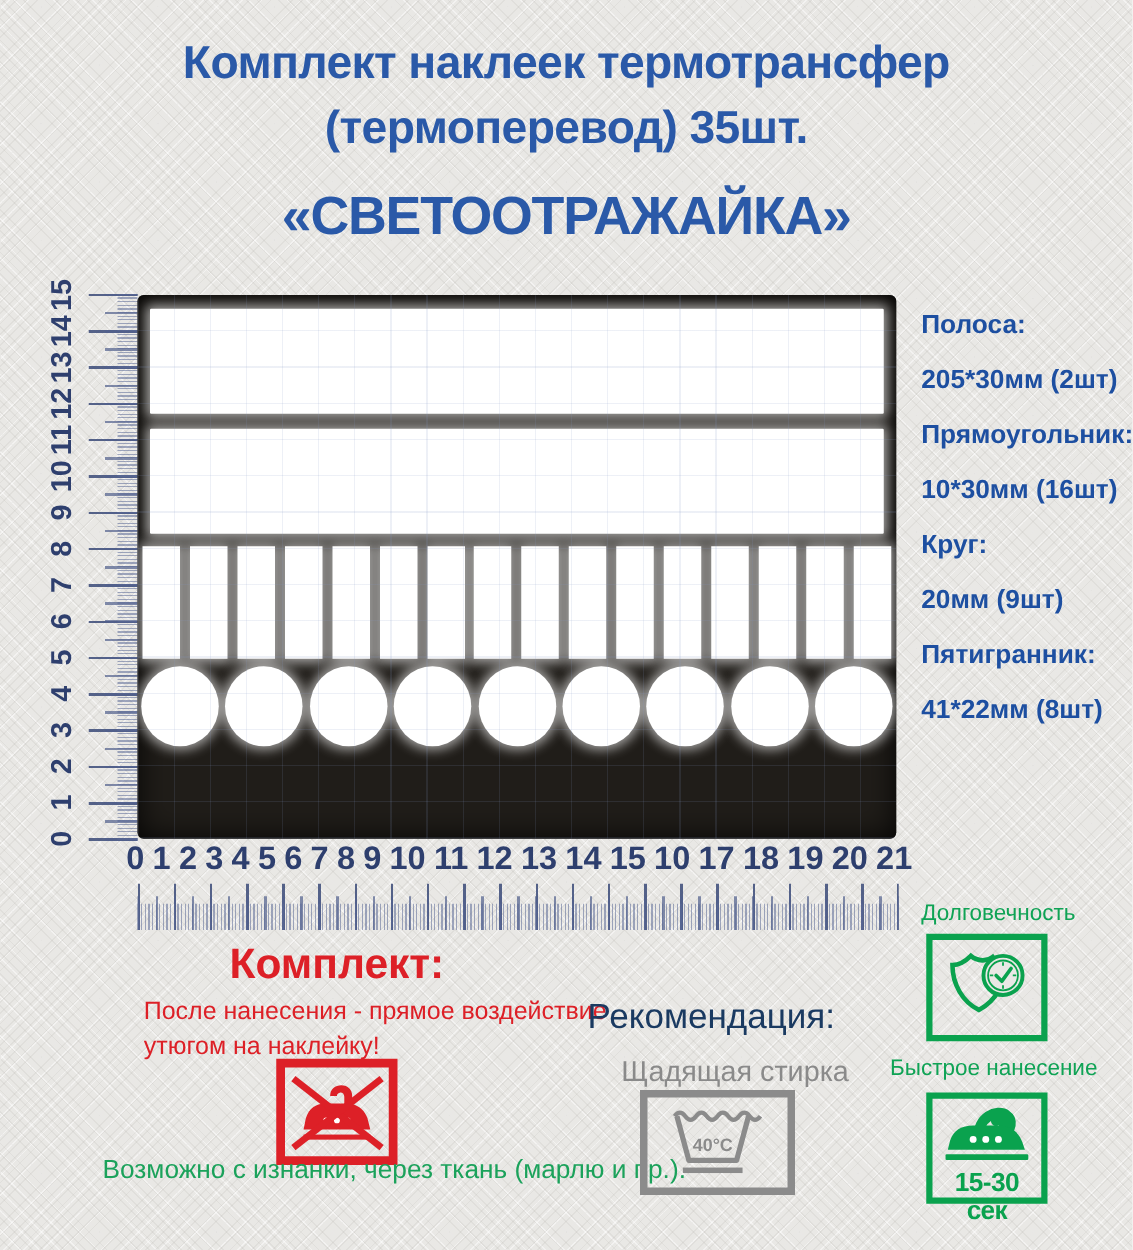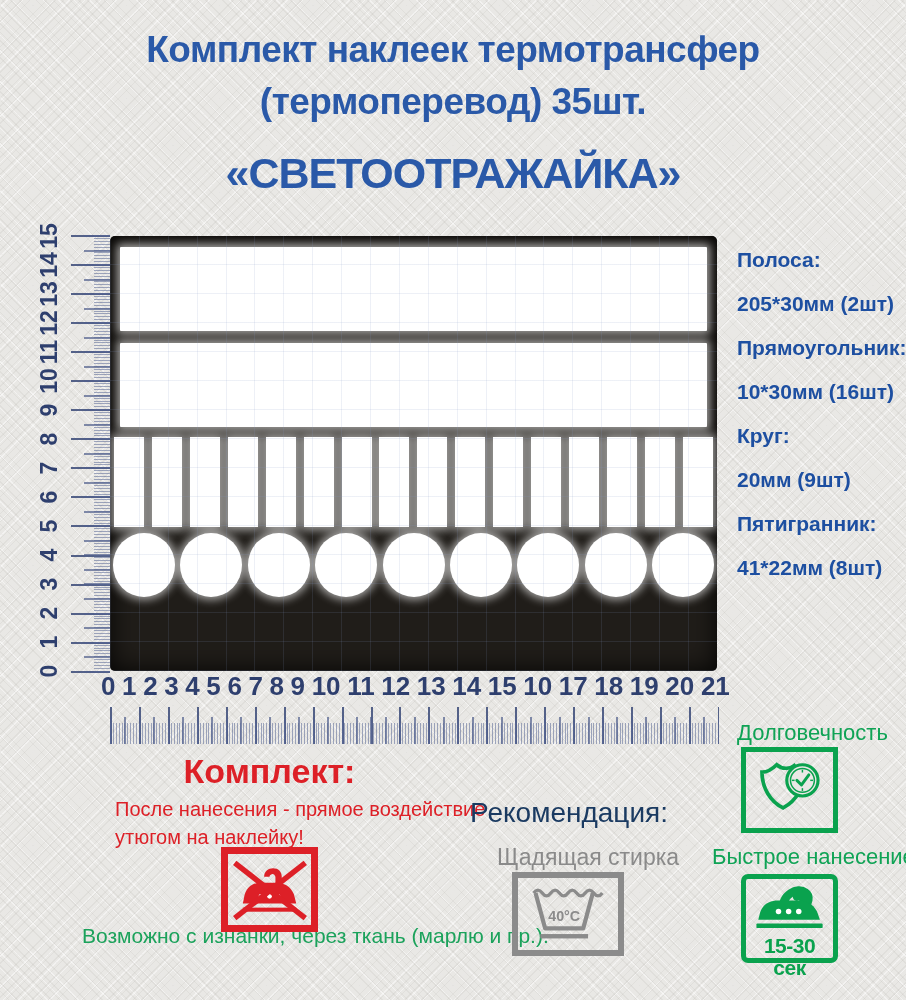--- a/index.html
+++ b/index.html
@@ -58,28 +58,28 @@
   .specs { position:absolute; left:737px; top:238px; width:168px; color:#1d4fa1; font-weight:bold; font-size:21px; }
   .specs div { height:44px; line-height:44px; white-space:nowrap; }
   
   .forbid-title { position:absolute; left:112px; top:752px; width:315px; text-align:center; font-size:34px; font-weight:bold; color:#dd2027; }
   .forbid-text { position:absolute; left:115px; top:795px; width:330px; font-size:20px; line-height:28px; color:#dd2027; white-space:nowrap; }
   .no-iron-box { position:absolute; left:221px; top:847px; width:97px; height:85px; border:7px solid #dd2027; display:flex; align-items:center; justify-content:center; }
   .forbid-note { position:absolute; left:82px; top:924px; width:390px; font-size:21px; color:#1ba25b; white-space:nowrap; }
   
   .rec-title { position:absolute; left:470px; top:797px; font-size:28px; font-weight:normal; color:#1a3a61; }
   .wash-label { position:absolute; left:497px; top:844px; font-size:23px; color:#8a8a8a; }
-  .wash-box { position:absolute; left:512px; top:872px; width:112px; height:84px; border:6px solid #8b8b8b; display:flex; align-items:center; justify-content:center; }
-  
-  .green-label { position:absolute; font-size:22px; color:#0fa355; white-space:nowrap; }
+  .wash-box { position:absolute; left:512px; top:872px; width:124px; height:84px; border:6px solid #8b8b8b; display:flex; align-items:center; justify-content:center; }
+  
+  .green-label { position:absolute; font-size:18px; color:#0fa355; white-space:nowrap; }
   .durability-label { left:737px; top:720px; }
   .apply-label { left:712px; top:844px; }
   .green-box { position:absolute; width:97px; border:5px solid #0aa24e; }
   .shield-box { left:741px; top:747px; height:86px; display:flex; align-items:center; justify-content:center; }
-  .iron-box { left:741px; top:874px; height:89px; text-align:center;border-radius:7px; }
+  .iron-box { left:741px; top:874px; height:89px; text-align:center; }
   .iron-time { font-size:21px; font-weight:bold; color:#0aa24e; line-height:22px; margin-top:-2px; letter-spacing:-0.5px; }
 </style>
 </head>
 <body>
 
 <div class="stage">
 
   <div class="title-block">
     <div class="title-line">Комплект наклеек термотрансфер</div>
     <div class="title-line">(термоперевод) 35шт.</div>

